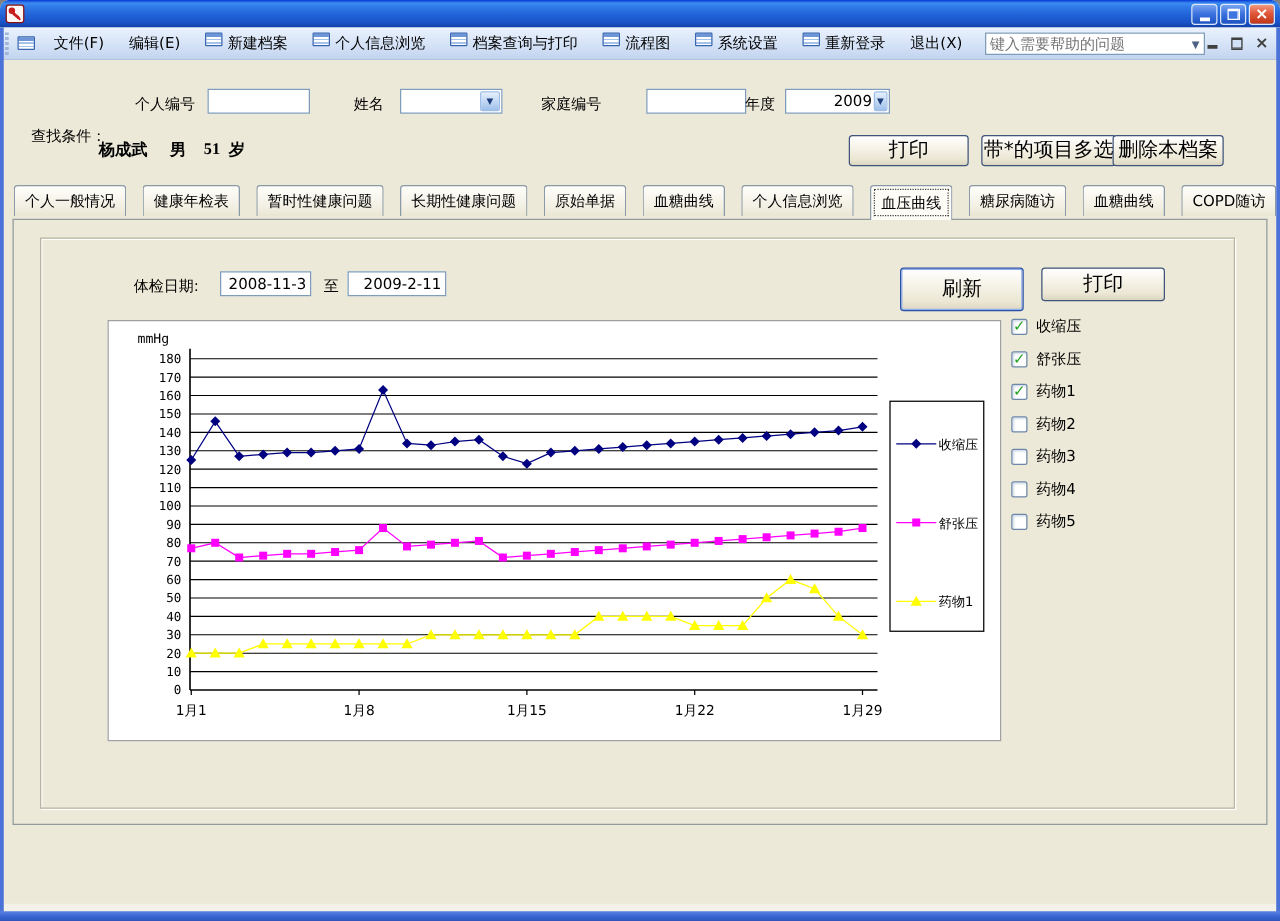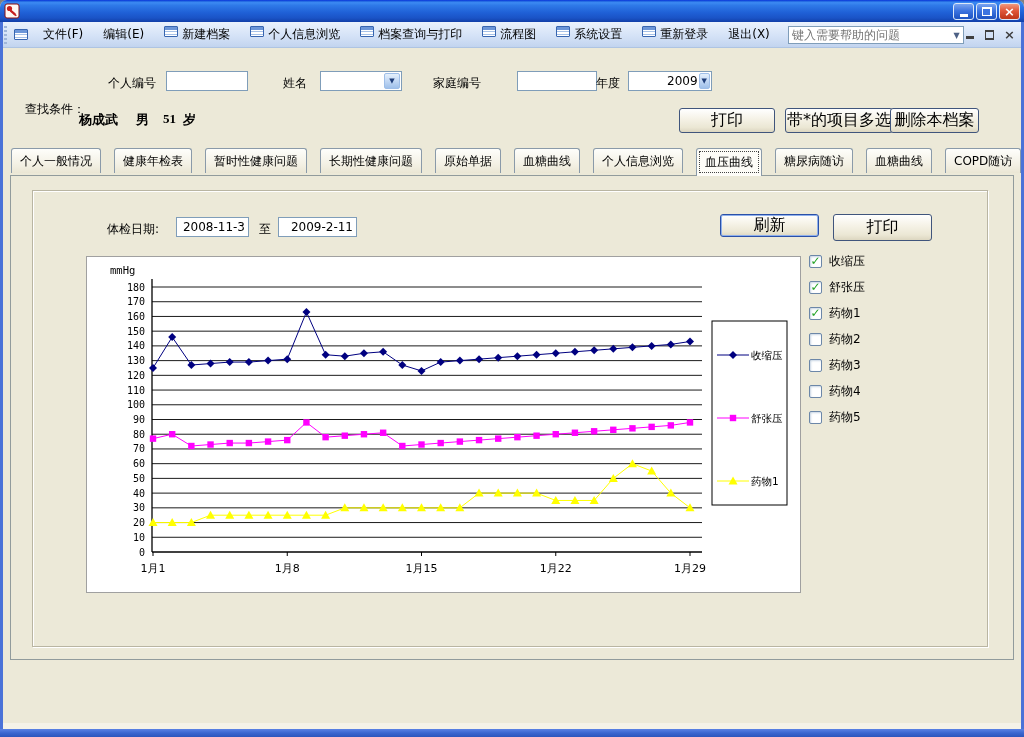--- a/index.html
+++ b/index.html
@@ -223,21 +223,21 @@
       <div class="tab">COPD随访</div>
       <div class="tab">精神分裂症随访</div>
     </div>
 
   <div class="tab-panel">
     <div class="inner-panel">
       <span class="lbl" style="left:74px; top:30px;">体检日期:</span>
       <input class="xp-input" style="left: 143px; top: 26px; width: 73px; text-align: right;" value="2008-11-3">
       <span class="lbl" style="left:226px; top:30px;">至</span>
       <input class="xp-input" style="left: 245px; top: 26px; width: 79px; text-align: right;" value="2009-2-11">
-      <div class="xp-btn focused" style="left:675px; top:23px; width:99px; height:23px;">刷新</div>
+      <div class="xp-btn focused" style="left:675px; top:23px; width:99px; height:35px;">刷新</div>
       <div class="xp-btn" style="left:788px; top:23px; width:99px; height:27px;">打印</div>
 
       <div class="chart-box">
         <svg id="chart-svg" width="713" height="335" viewBox="0 0 713 335">
             <text x="58" y="298.5" text-anchor="end" font-size="10" font-family="&quot;DejaVu Sans Mono&quot;, monospace">0</text>
             <line x1="65" y1="280.27777777777777" x2="615" y2="280.27777777777777" stroke="#000" _="" stroke-width="0.9"></line>
             <text x="58" y="283.77777777777777" text-anchor="end" font-size="10" font-family="&quot;DejaVu Sans Mono&quot;, monospace">10</text>
             <line x1="65" y1="265.55555555555554" x2="615" y2="265.55555555555554" stroke="#000" _="" stroke-width="0.9"></line>
             <text x="58" y="269.05555555555554" text-anchor="end" font-size="10" font-family="&quot;DejaVu Sans Mono&quot;, monospace">20</text>
             <line x1="65" y1="250.83333333333334" x2="615" y2="250.83333333333334" stroke="#000" _="" stroke-width="0.9"></line>

